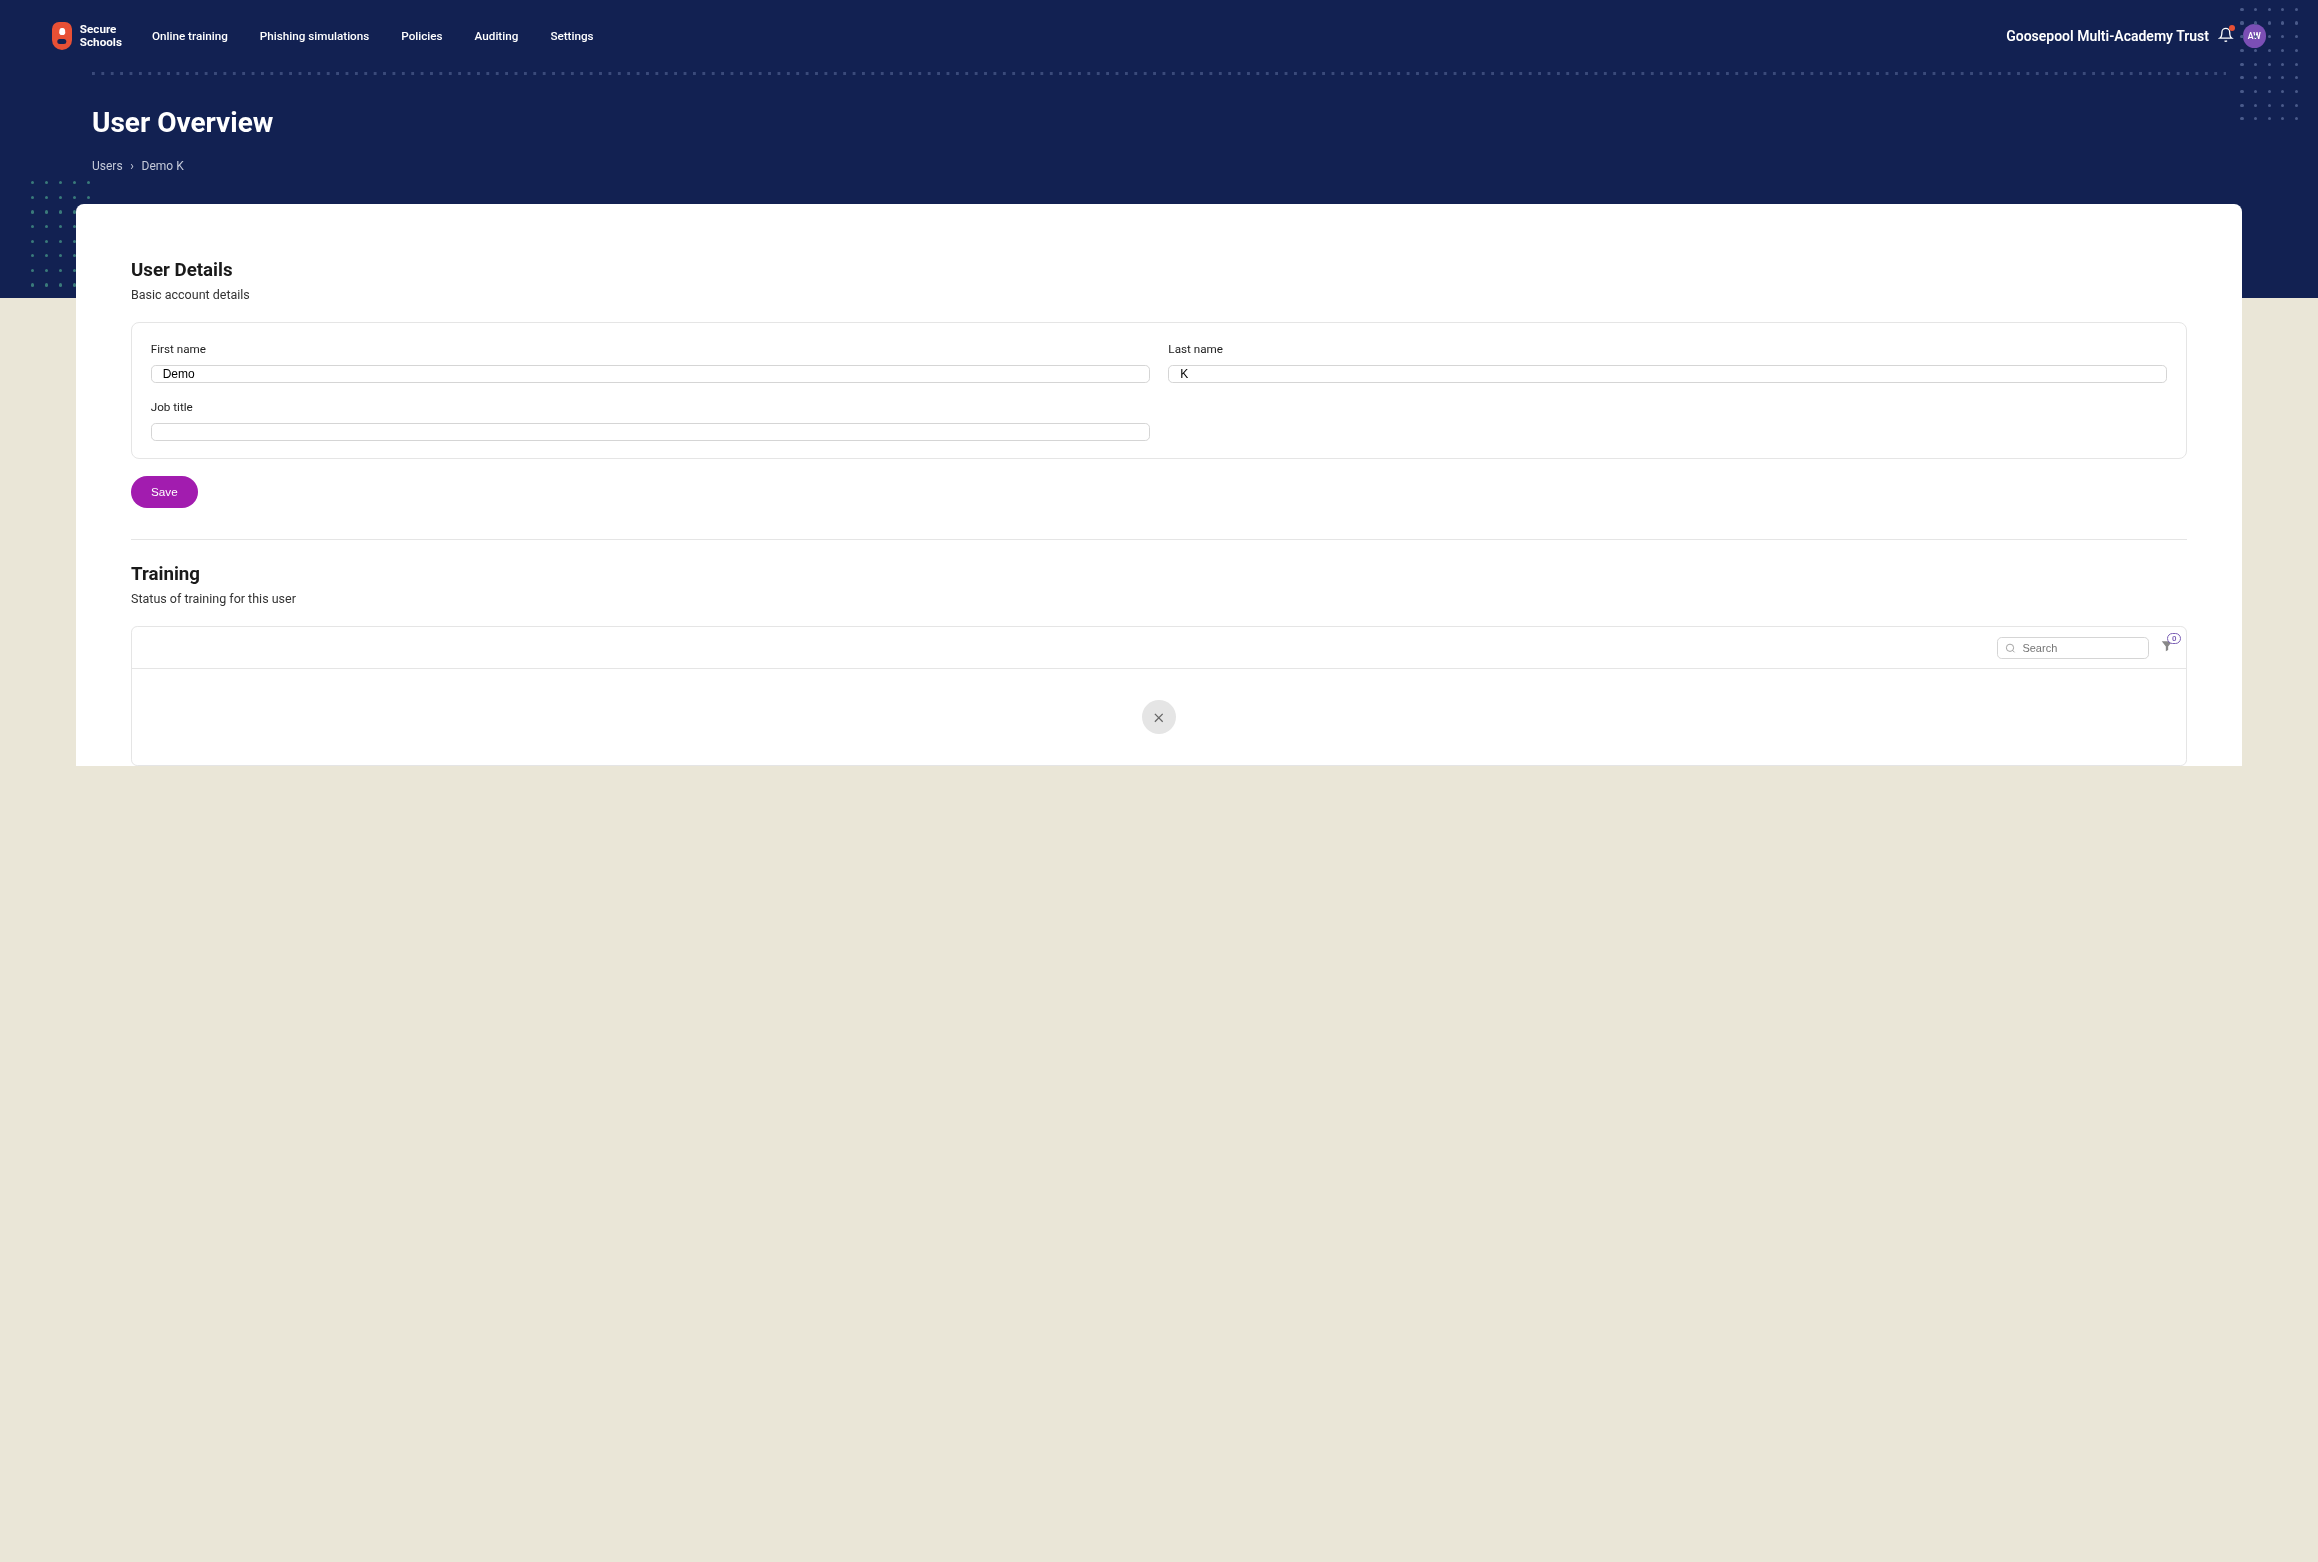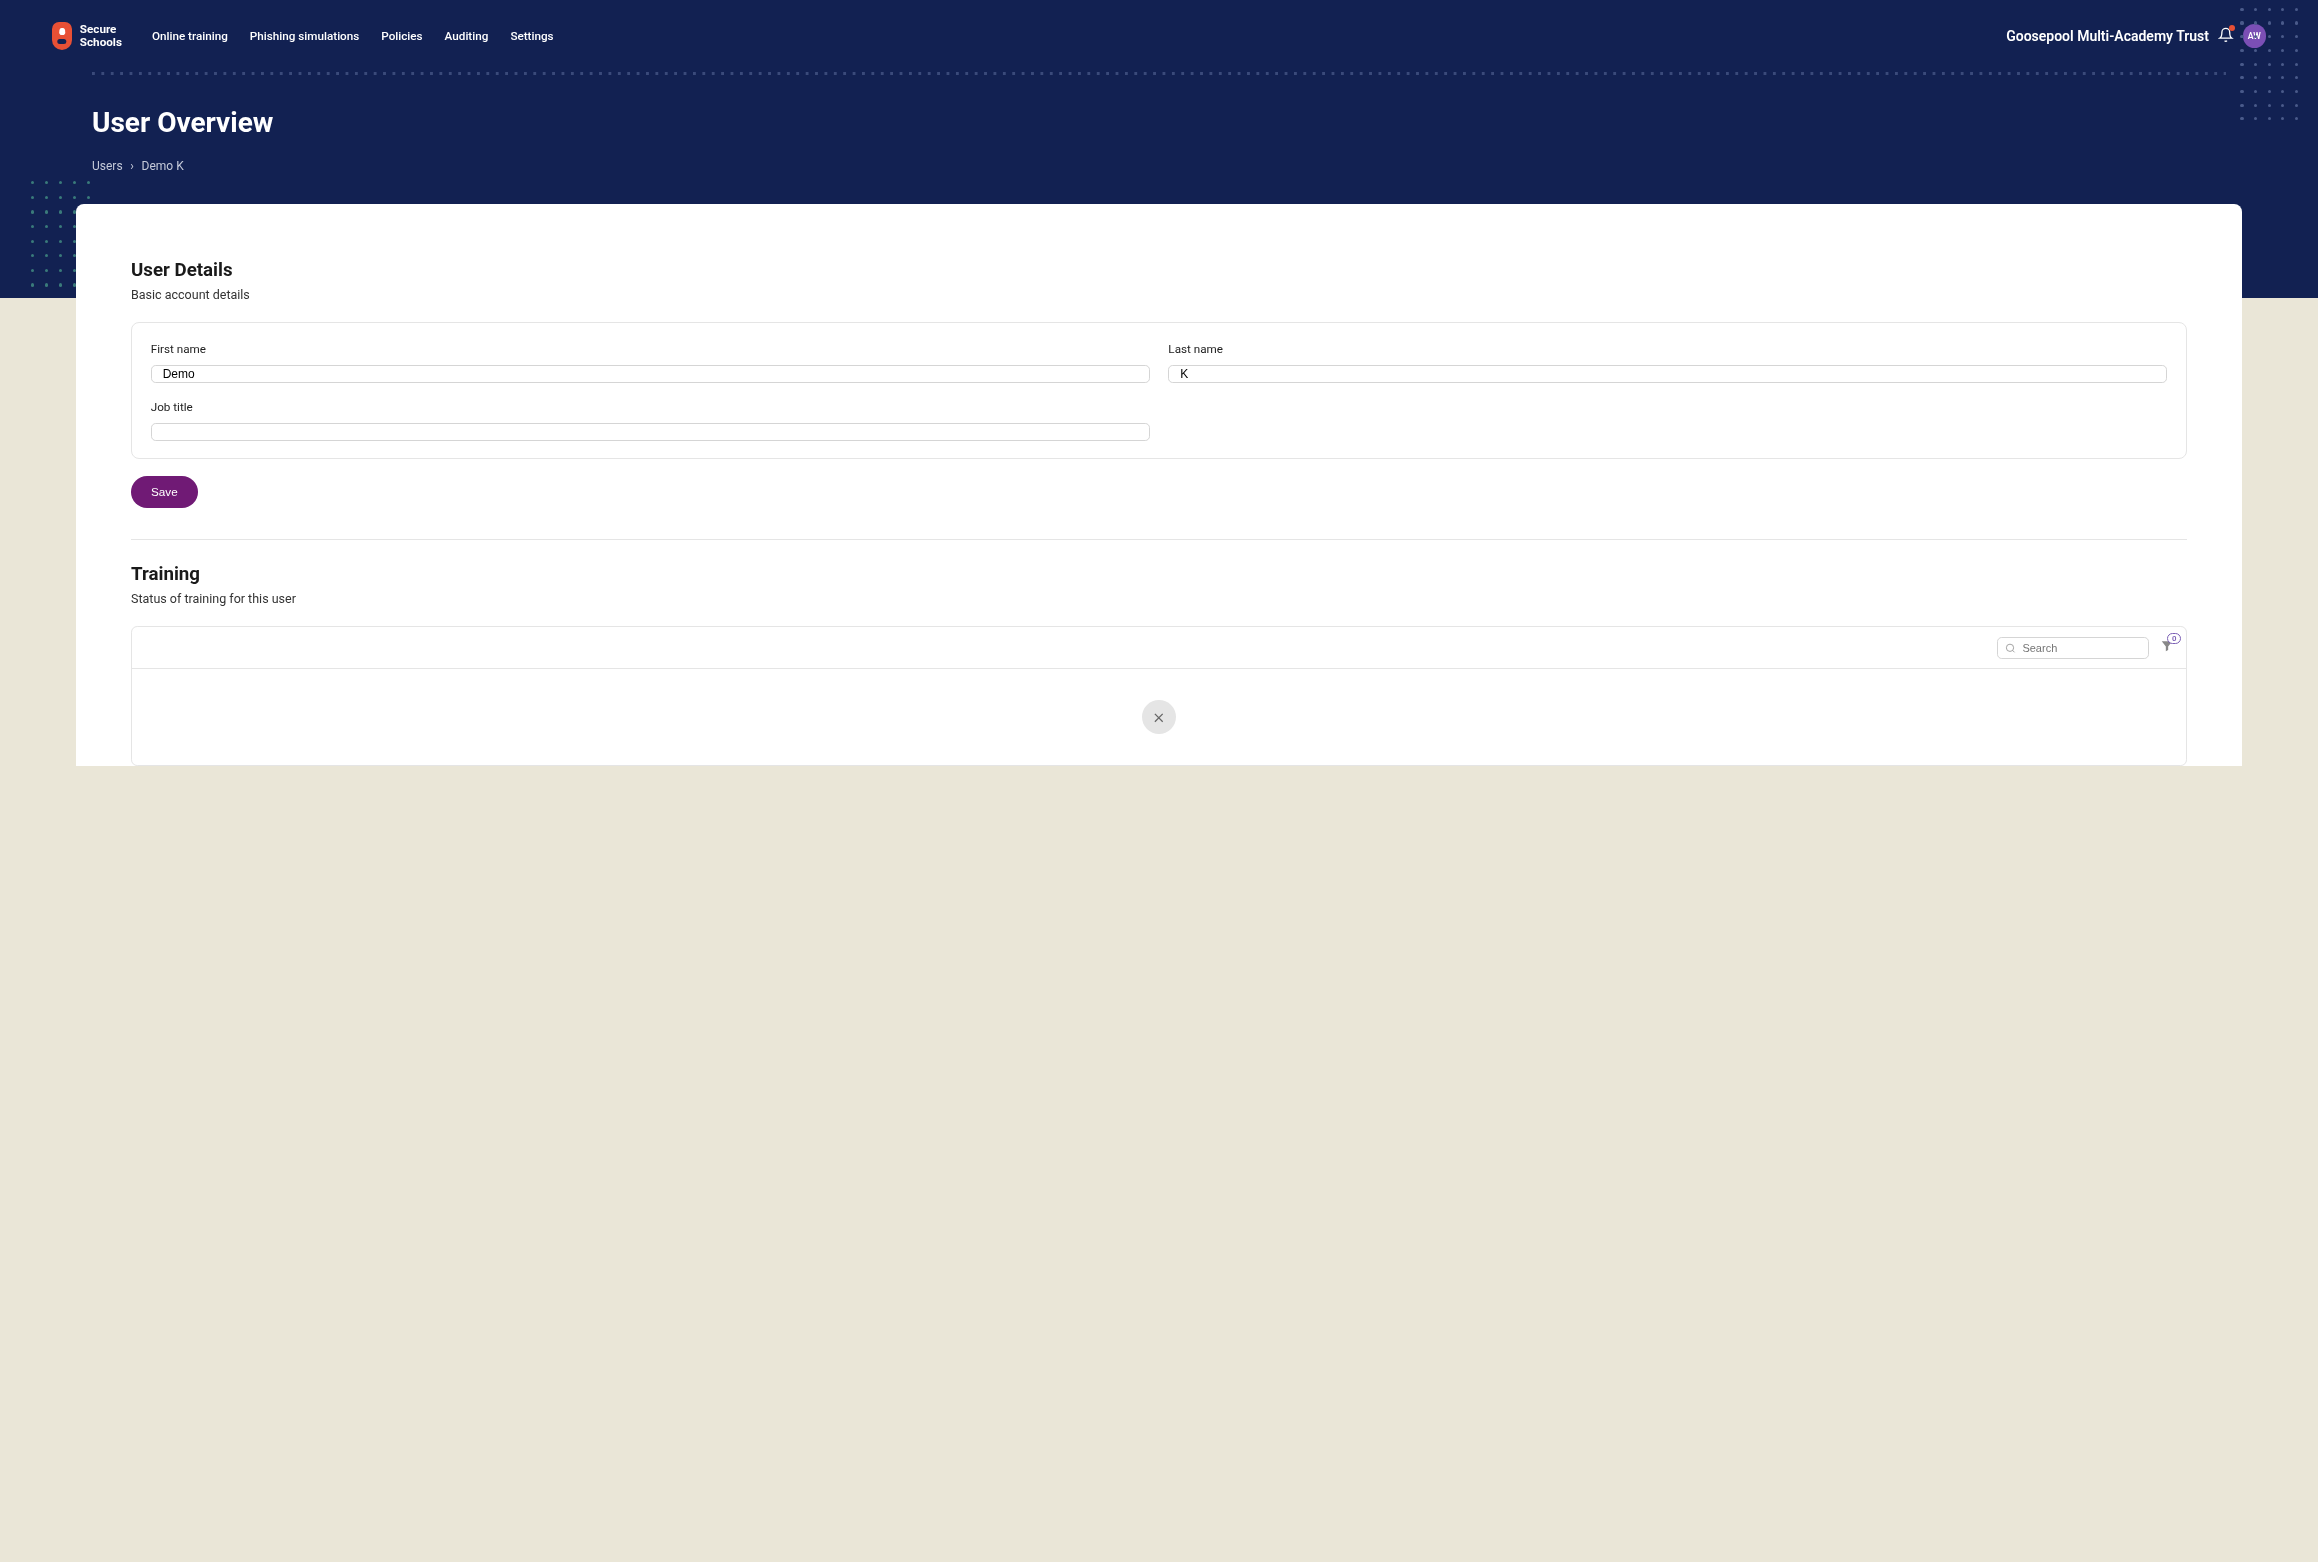--- a/index.html
+++ b/index.html
@@ -92,21 +92,21 @@
       border-radius: 3.1px;
     }
     .logo-text {
       color: #fff;
       font-weight: 700;
       font-size: 11.7px;
       line-height: 1.1;
     }
     .nav-links {
       display: flex;
-      gap: 22px;
+      gap: 32px;
     }
     .nav-links a {
       color: #fff;
       text-decoration: none;
       font-size: 11.7px;
       font-weight: 500;
     }
     .nav-right {
       margin-left: auto;
       display: flex;
@@ -221,21 +221,21 @@
     }
     .form-input {
       border: 0.8px solid #d5d5d5;
       border-radius: 4.7px;
       padding: 7.8px 11px;
       font-size: 12px;
       outline: none;
       height: 16px;
     }
     .save-btn {
-      background: #701a75;
+      background: #a21caf;
       color: #fff;
       border: none;
       border-radius: 17px;
       padding: 9.4px 20px;
       font-size: 11.7px;
       font-weight: 500;
       cursor: pointer;
       margin-top: 17px;
     }
     .dropdown-overlay {

